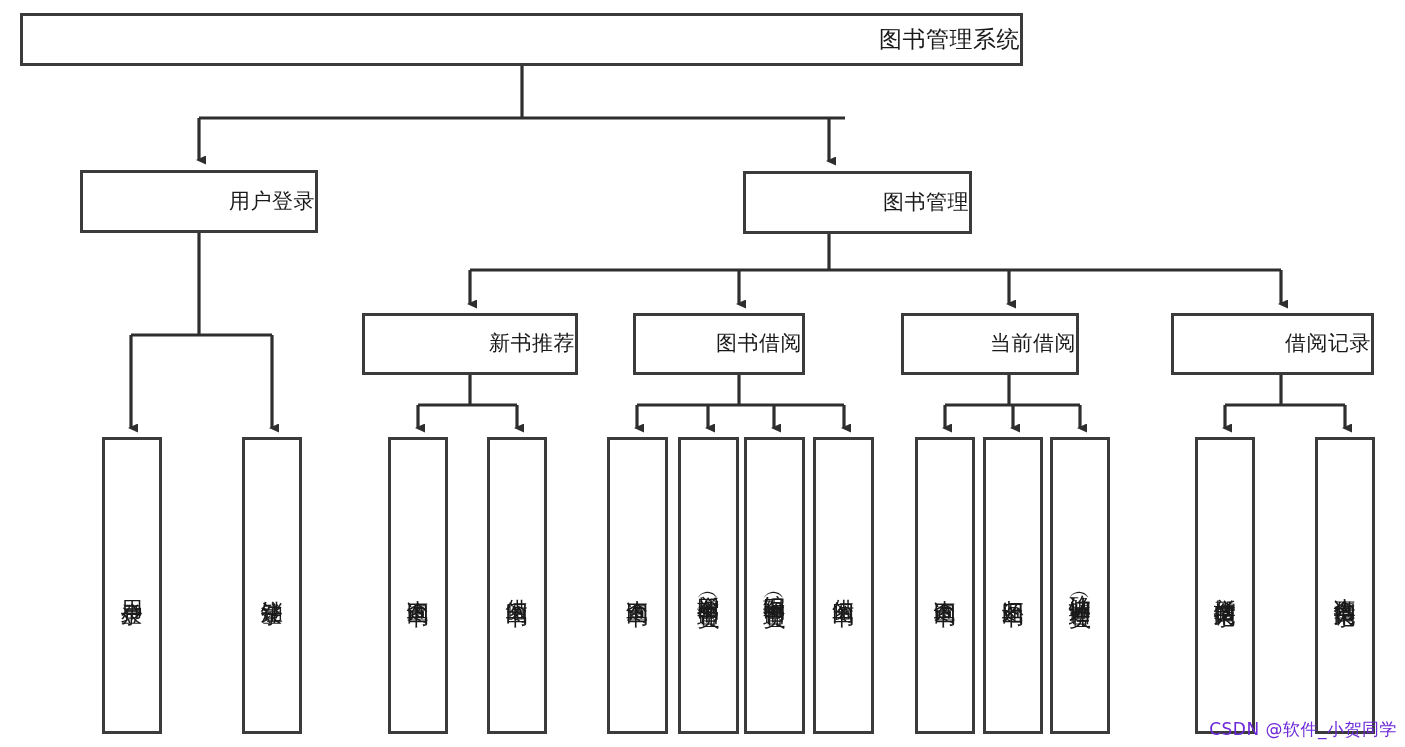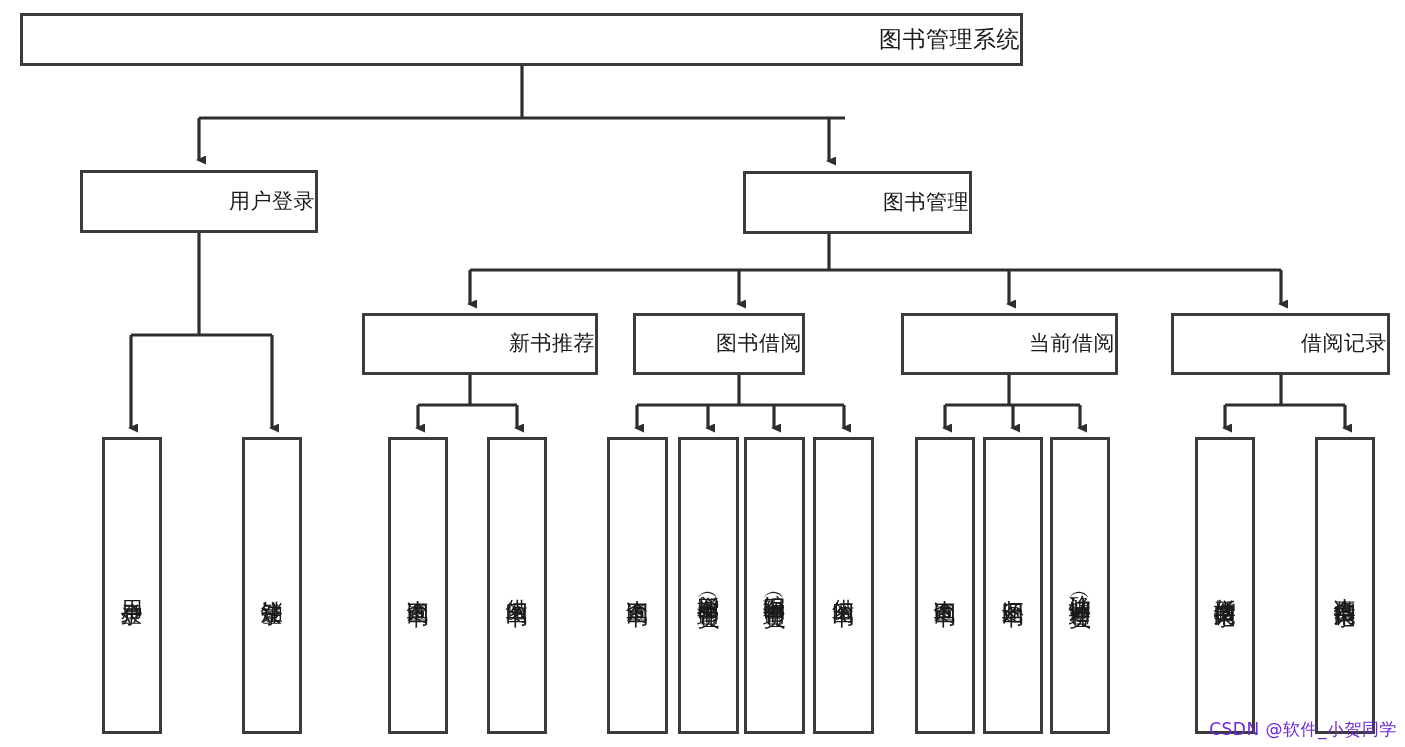--- a/index.html
+++ b/index.html
@@ -124,30 +124,30 @@
     <span class="label">图书管理系统</span>
   </div>
 
   <div class="node level1" style="left:80px; top:170px; width:238px; height:63px;">
     <span class="label">用户登录</span>
   </div>
   <div class="node level1" style="left:711px; top:171px; width:229px; height:63px;margin-left:32px;">
     <span class="label">图书管理</span>
   </div>
 
-  <div class="node level2" style="left:362px; top:313px; width:236px; height:62px;">
+  <div class="node level2" style="left:362px; top:313px; width:216px; height:62px;">
     <span class="label">新书推荐</span>
   </div>
   <div class="node level2" style="left:633px; top:313px; width:172px; height:62px;">
     <span class="label">图书借阅</span>
   </div>
-  <div class="node level2" style="left:901px; top:313px; width:217px; height:62px;">
+  <div class="node level2" style="left:901px; top:313px; width:178px; height:62px;">
     <span class="label">当前借阅</span>
   </div>
-  <div class="node level2" style="left:1171px; top:313px; width:219px; height:62px;">
+  <div class="node level2" style="left:1171px; top:313px; width:203px; height:62px;">
     <span class="label">借阅记录</span>
   </div>
 
   <div class="node leaf" style="left:102px; top:437px; width:60px; height:297px;">
     <span class="label">用户登录</span>
   </div>
   <div class="node leaf" style="left:242px; top:437px; width:60px; height:297px;">
     <span class="label">注销登录</span>
   </div>
 

